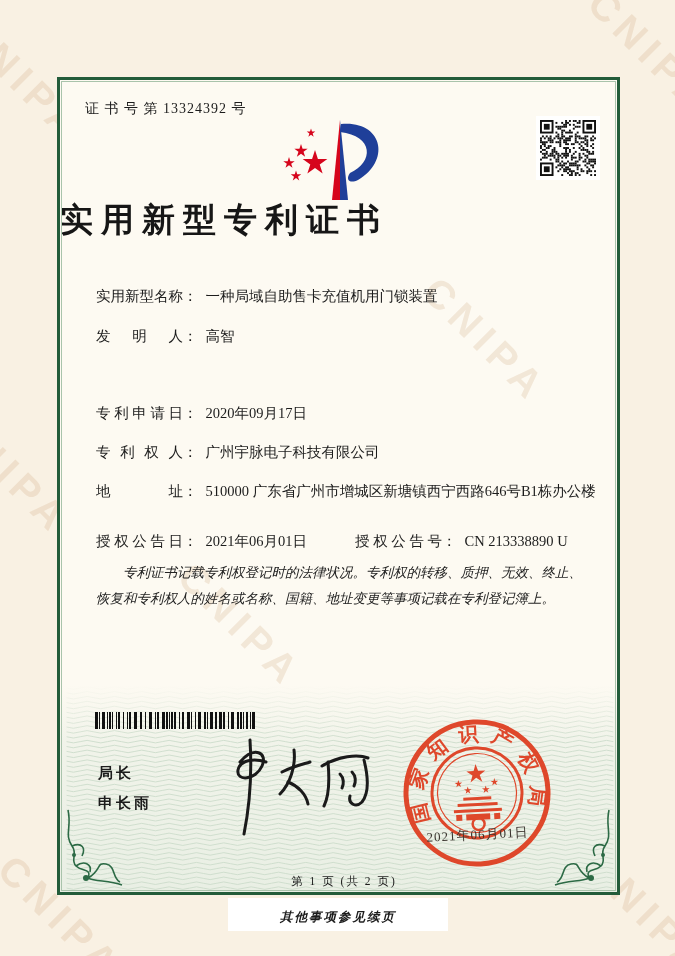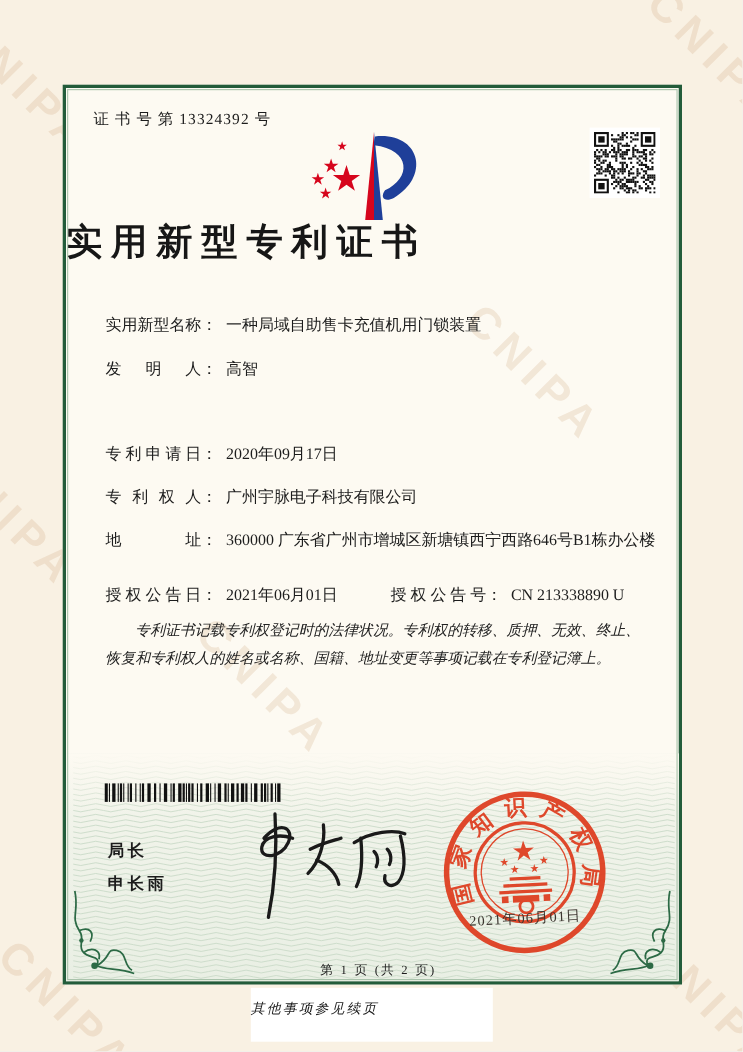--- a/index.html
+++ b/index.html
@@ -49,22 +49,22 @@
   .seal { position:absolute; left:337px; top:633px; width:160px; height:160px; transform:rotate(-3deg); opacity:.92; }
   .seal-date { position:absolute; left:330px; top:746px; width:175px; text-align:center;
                font-size:13px; color:#3a342e; letter-spacing:1px; transform:rotate(-3deg); }
 
   .ornL, .ornR { position:absolute; width:64px; height:84px; }
   .ornL { left:2px; top:728px; }
   .ornR { right:2px; top:728px; transform:scaleX(-1); }
 
   .page-info { position:absolute; left:0; top:794px; width:100%; text-align:center; font-size:11.5px; letter-spacing:2px;padding-left:11px; }
 
-  .note-box { position:absolute; left:228px; top:898px; width:220px; height:49px; background:#ffffff;
-              line-height:38px; font-size:12.5px; font-style:italic; letter-spacing:2px; }
+  .note-box { position:absolute; left:228px; top:898px; width:220px; height:33px; background:#ffffff;
+              text-align:center; line-height:38px; font-size:12.5px; font-style:italic; letter-spacing:2px;font-weight:bold; }
 </style>
 </head>
 <body>
 
 <div class="page">
 
   <div class="wm" style="left:22px; top:80px;">CNIPA</div>
   <div class="wm" style="left:650px; top:52px;">CNIPA</div>
   <div class="wm" style="left:8px;  top:472px;">CNIPA</div>
   <div class="wm" style="left:60px; top:918px;">CNIPA</div>
@@ -445,21 +445,21 @@
     <div class="frow" style="top:245px;">
       <span class="flabel">发明人</span><span>：</span><span class="fval">高智</span>
     </div>
     <div class="frow" style="top:322px;">
       <span class="flabel">专利申请日</span><span>：</span><span class="fval">2020年09月17日</span>
     </div>
     <div class="frow" style="top:361px;">
       <span class="flabel">专利权人</span><span>：</span><span class="fval">广州宇脉电子科技有限公司</span>
     </div>
     <div class="frow" style="top:400px;">
-      <span class="flabel">地址</span><span>：</span><span class="fval wrapval">360000 广东省广州市增城区新塘镇西宁西路646号B1栋办公楼</span>
+      <span class="flabel">地址</span><span>：</span><span class="fval wrapval">510000 广东省广州市增城区新塘镇西宁西路646号B1栋办公楼</span>
     </div>
     <div class="frow" style="top:450px;">
       <span class="flabel">授权公告日</span><span>：</span><span class="fval">2021年06月01日</span>
       <span class="pair2">
         <span class="flabel">授权公告号</span><span>：</span><span class="fval">CN 213338890 U</span>
       </span>
     </div>
 
     <div class="legal">
       <p>专利证书记载专利权登记时的法律状况。专利权的转移、质押、无效、终止、恢复和专利权人的姓名或名称、国籍、地址变更等事项记载在专利登记簿上。</p>

